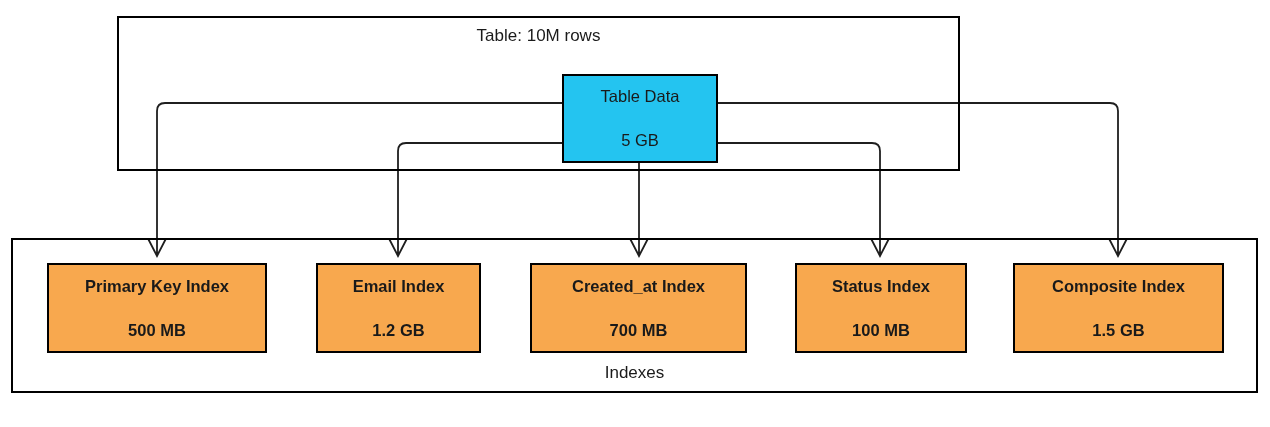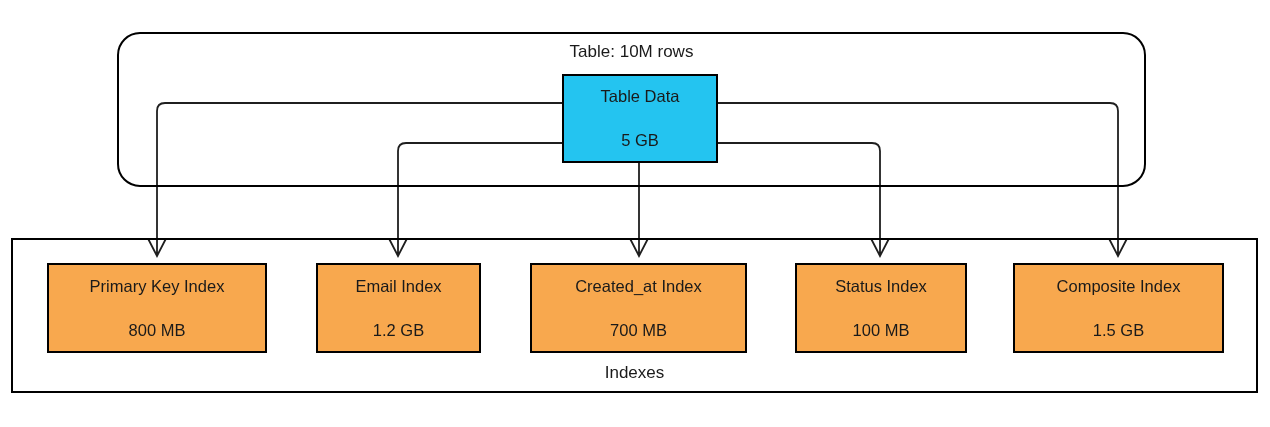--- a/index.html
+++ b/index.html
@@ -32,21 +32,21 @@
     fill:none;
     stroke:var(--connector);
     stroke-width:1.8;
   }
   .container-box{
     position:absolute;
     border:2px solid var(--border);
     background:transparent;
   }
   .container-box.top{
-    left:117px;top:32px;width:1029px;height:155px;border-radius:23px;
+    left:117px;top:16px;width:843px;height:155px;
   }
   .container-box.bottom{
     left:11px;top:238px;width:1247px;height:155px;
   }
   .container-label{
     position:absolute;
     left:0;right:0;
     text-align:center;
     font-size:17px;
     color:var(--text);
@@ -66,20 +66,21 @@
     color:var(--text);
     gap:19px;
   }
   .node.table-node{
     left:562px;top:74px;width:156px;height:89px;
     background:var(--table-node-fill);
   }
   .node.index-node{
     top:263px;height:90px;
     background:var(--index-node-fill);
+    font-weight:bold;
   }
   .node.idx-0{left:47px;width:220px;}
   .node.idx-1{left:316px;width:165px;}
   .node.idx-2{left:530px;width:217px;text-align:center;}
   .node.idx-3{left:795px;width:172px;}
   .node.idx-4{left:1013px;width:211px;}
 </style>
 </head>
 <body>
 
@@ -106,21 +107,21 @@
     <div class="container-label at-bottom">Indexes</div>
   </div>
 
   <div class="node table-node">
     <div>Table Data</div>
     <div>5 GB</div>
   </div>
 
   <div class="node index-node idx-0">
     <div>Primary Key Index</div>
-    <div>800 MB</div>
+    <div>500 MB</div>
   </div>
 
   <div class="node index-node idx-1">
     <div>Email Index</div>
     <div>1.2 GB</div>
   </div>
 
   <div class="node index-node idx-2">
     <div>Created_at Index</div>
     <div>700 MB</div>

